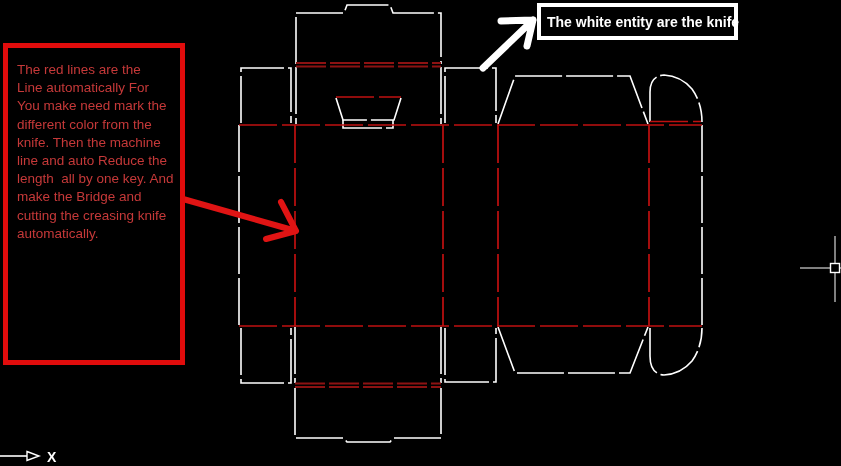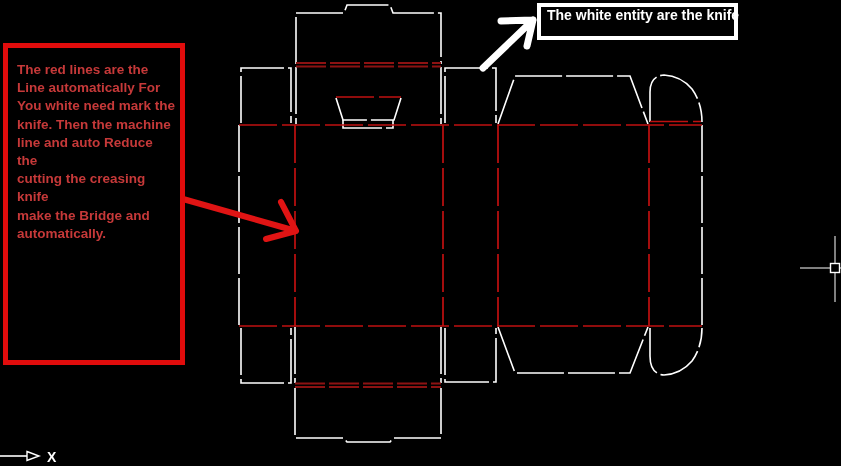--- a/index.html
+++ b/index.html
@@ -17,28 +17,28 @@
   .ucs line{stroke:var(--knife,#fff);stroke-width:1.6;}
   .ucs polygon{stroke:var(--knife,#fff);stroke-width:1.4;fill:#000;}
   .ucs text{fill:var(--knife,#fff);font-family:"Liberation Sans",sans-serif;font-size:14px;font-weight:bold;}
   .arrow-red{stroke:var(--arrowred,#e01414);stroke-width:6;fill:none;stroke-linecap:round;stroke-linejoin:round;}
   .arrow-white{stroke:var(--knife,#fff);stroke-width:7;fill:none;stroke-linecap:round;stroke-linejoin:round;}
   
   .note{
     position:absolute;left:3px;top:43px;width:182px;height:322px;box-sizing:border-box;
     border:5px solid var(--noteborder,#e00c0c);background:#000;
     padding:13px 4px 16px 9px;color:var(--notetext,#c63939);
-    font-size:13.5px;font-weight:bold;line-height:18.2px;
+    font-size:13.5px;font-weight:normal;line-height:18.2px;
   }
   .note .note-line{white-space:pre-wrap;}
   
   .label{
     position:absolute;left:537px;top:3px;width:201px;height:37px;box-sizing:border-box;
     border:4px solid var(--labelborder,#fff);background:#000;
-    display:flex;align-items:flex-start;padding-left:6px;
+    display:flex;align-items:center;padding-left:6px;
     color:var(--labeltext,#fff);font-size:14px;font-weight:bold;white-space:nowrap;
   }
 </style>
 </head>
 <body>
 
 <div class="stage">
 
   <svg width="841" height="466" viewBox="0 0 841 466">
 
@@ -95,25 +95,27 @@
     <g class="ucs">
       <line x1="0" y1="456" x2="27" y2="456"></line>
       <polygon points="27,451.5 39,456 27,460.5"></polygon>
       <text x="47" y="462">X</text>
     </g>
   </svg>
 
   <div class="note">
       <div class="note-line">The red lines are the</div>
       <div class="note-line">Line automatically For</div>
-      <div class="note-line">You white need mark the</div>
+      <div class="note-line">You make need mark the</div>
+      <div class="note-line">different color from the</div>
       <div class="note-line">knife. Then the machine</div>
       <div class="note-line">line and auto Reduce the</div>
+      <div class="note-line">length  all by one key. And</div>
+      <div class="note-line">make the Bridge and</div>
       <div class="note-line">cutting the creasing knife</div>
-      <div class="note-line">make the Bridge and</div>
       <div class="note-line">automatically.</div>
     </div>
 
   <div class="label">
     <span>The white entity are the knife</span>
   </div>
 
 </div>
 
 </body></html>

